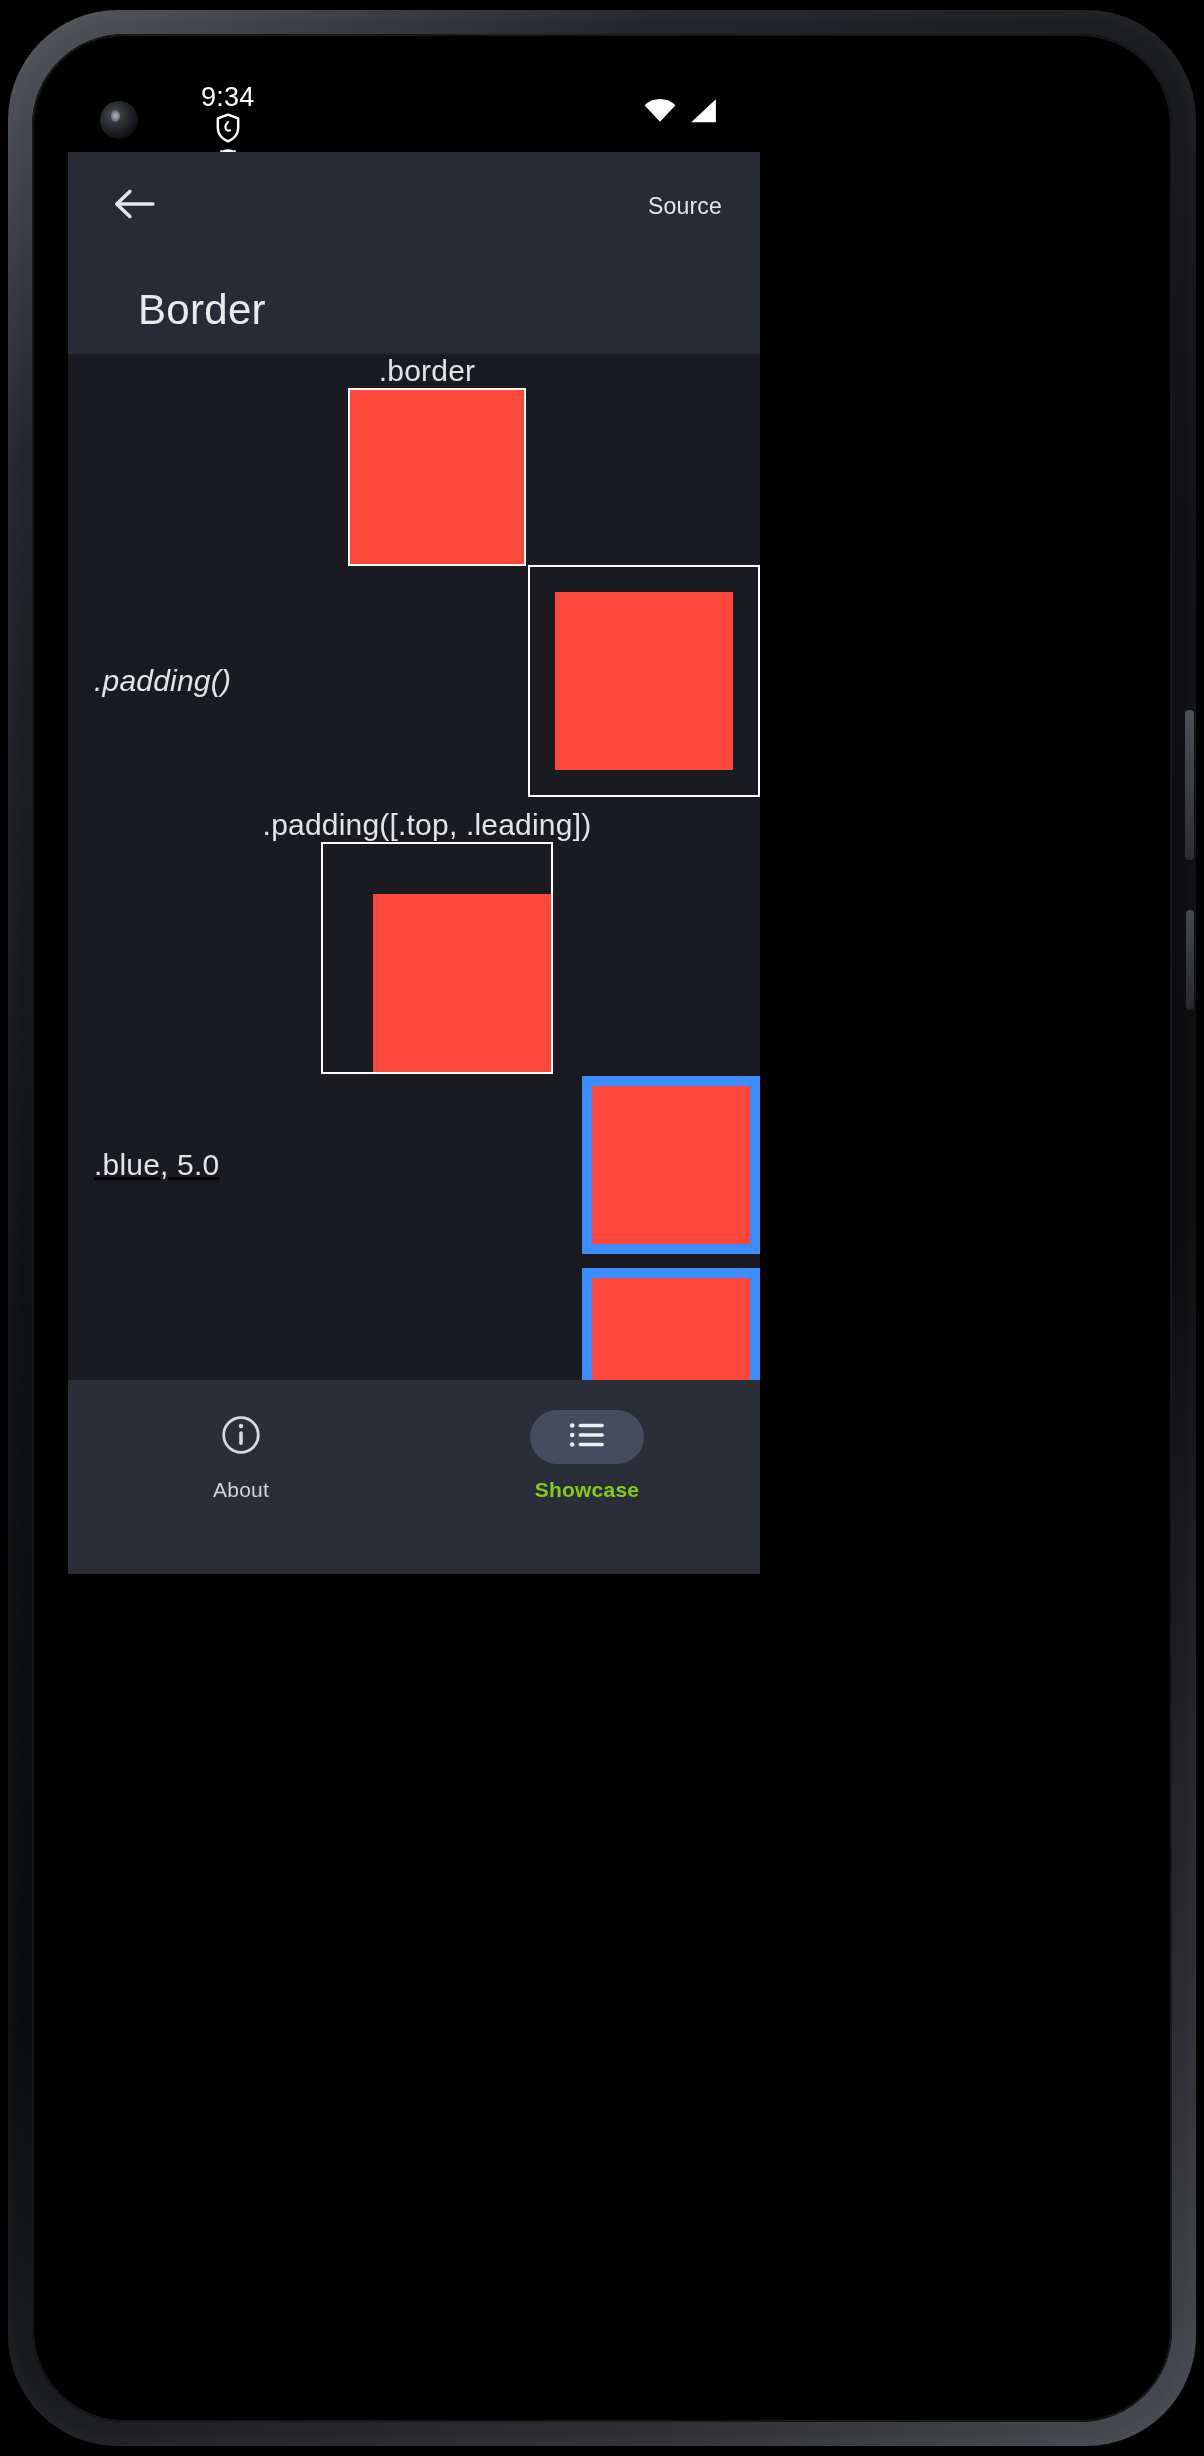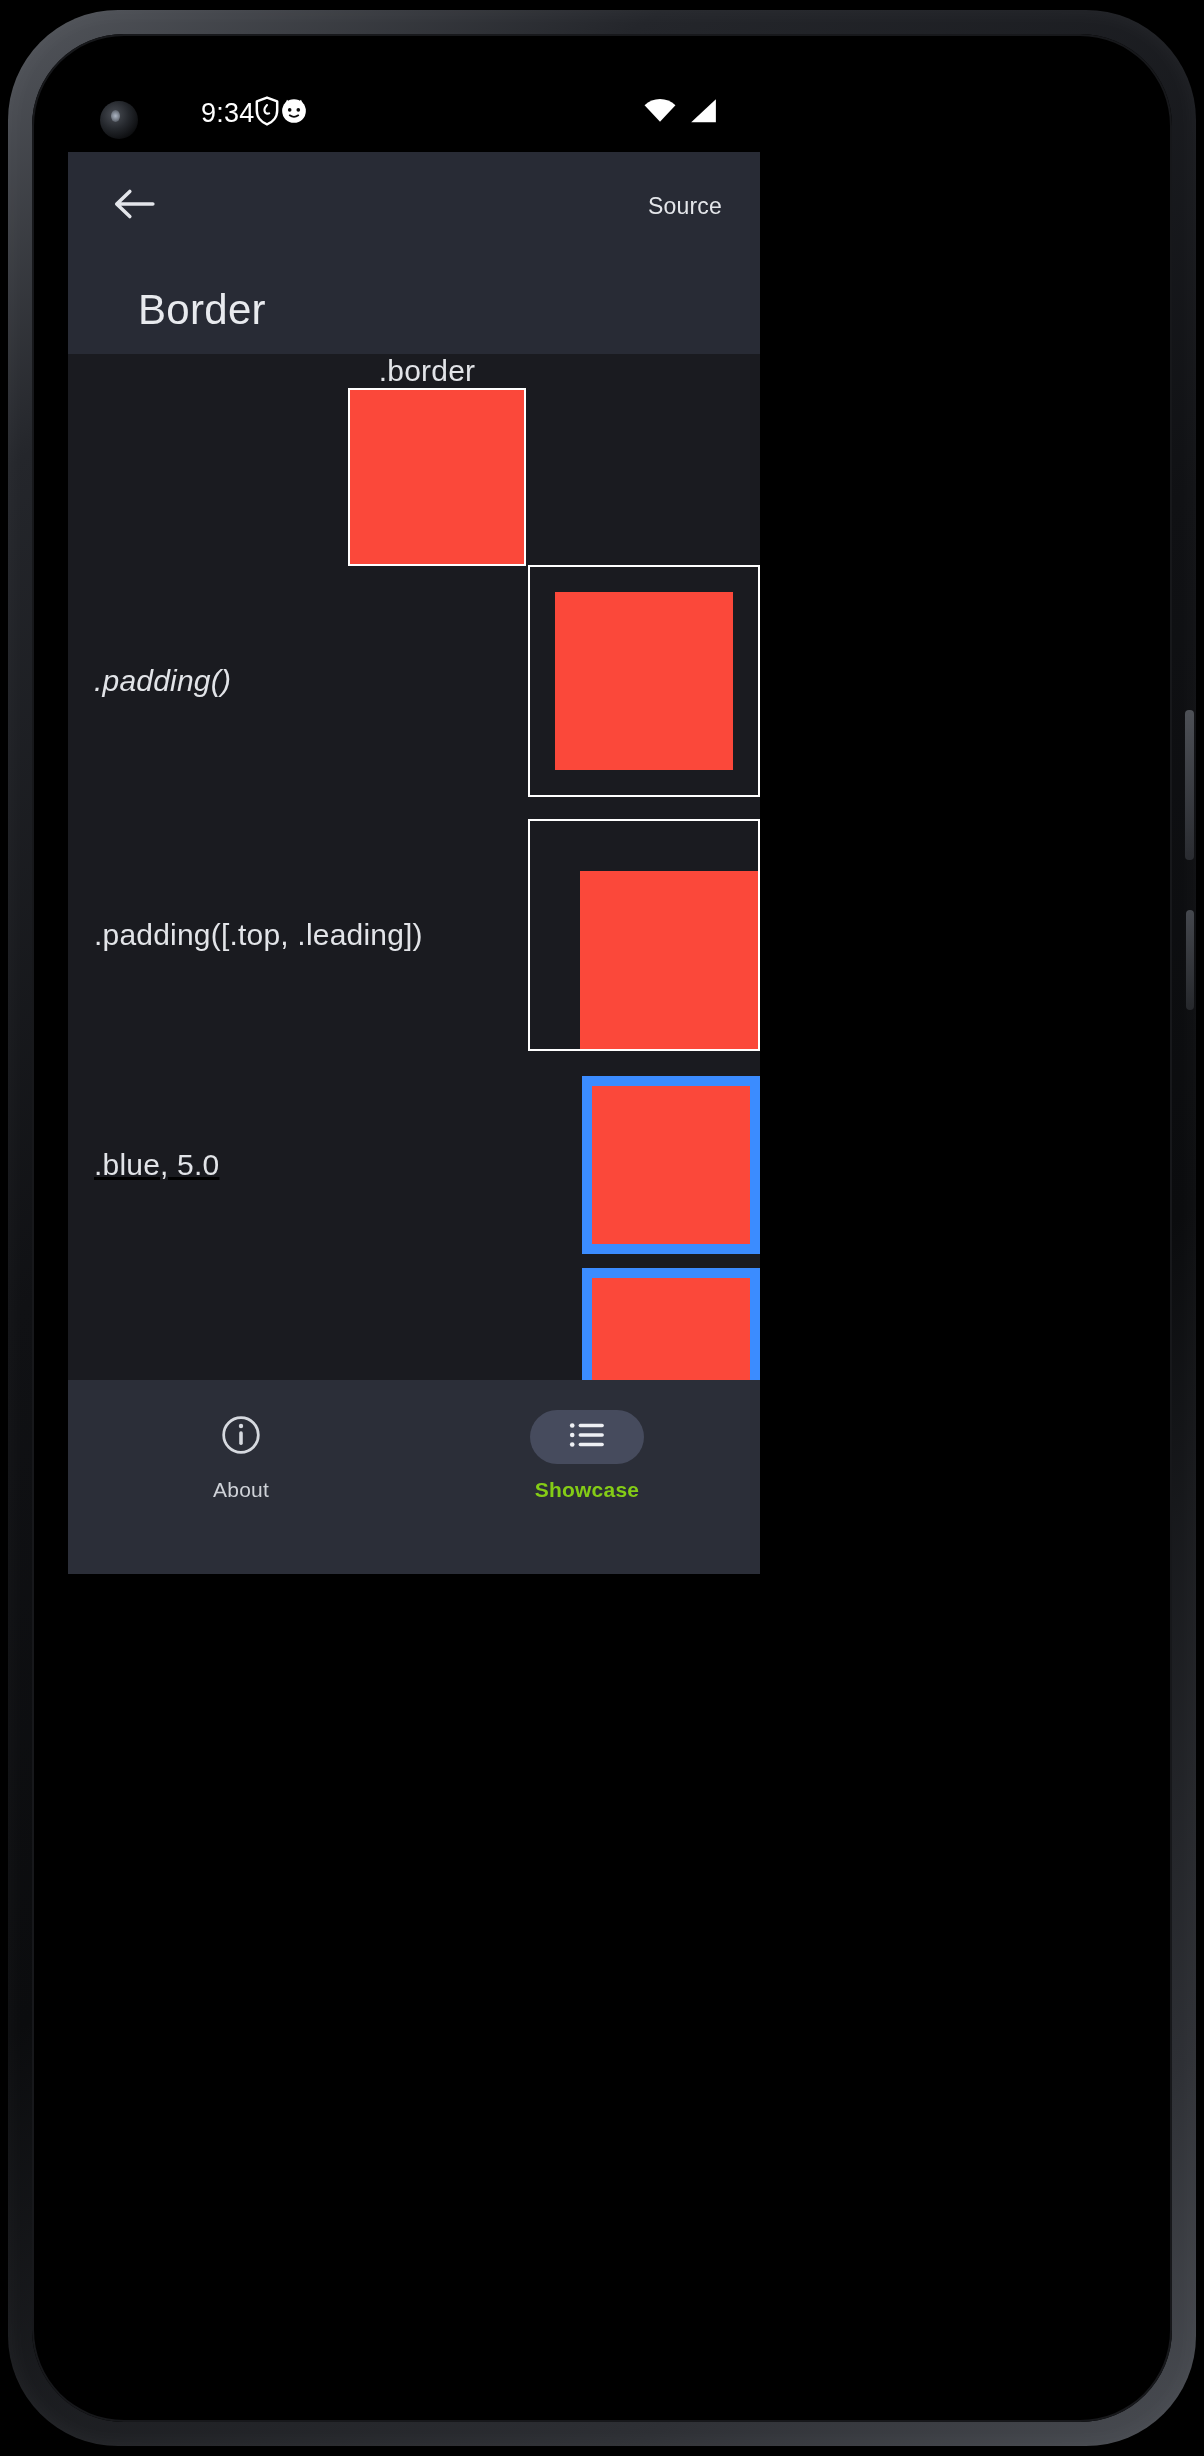--- a/index.html
+++ b/index.html
@@ -73,22 +73,22 @@
     box-shadow: 0 0 5px rgba(0,0,0,0.9);
   }
   .camera::after {
     content:"";
     position:absolute; left:11px; top:9px;
     width:9px; height:12px; border-radius:50%;
     background: radial-gradient(circle, rgba(190,200,215,0.85), rgba(120,130,145,0.15));
   }
   .sb-left {
     position: absolute;
-    left: 133px; top: 0; height: 78px;
-    display: flex; align-items: center; gap: 0;
+    left: 133px; top: 8px; height: 78px;
+    display: flex; align-items: center; gap: 0; flex-direction: column;
   }
   .sb-time {
     font-size: 27px;
     letter-spacing: 0.2px;
     color: #ffffff;
   }
   .sb-right {
     position: absolute;
     right: 42px; top: 0; height: 78px;
     display: flex; align-items: center; gap: 12px;
@@ -289,21 +289,21 @@
 
           <div class="row" style="height:254px;font-style:italic;">
             <span class="row-label">.padding()</span>
             <span class="row-demo" style="width:252px;">
               <span class="d2-outer">
                 <span class="swatch d2-inner"></span>
               </span>
             </span>
           </div>
 
-          <div class="row" style="height:254px;">
+          <div class="row" style="height:254px;flex-direction:column;">
             <span class="row-label">.padding([.top, .leading])</span>
             <span class="row-demo" style="width:252px;">
               <span class="d3-outer">
                 <span class="swatch d3-inner"></span>
               </span>
             </span>
           </div>
 
           <div class="row" style="height:206px;text-decoration:underline;">
             <span class="row-label">.blue, 5.0</span>

